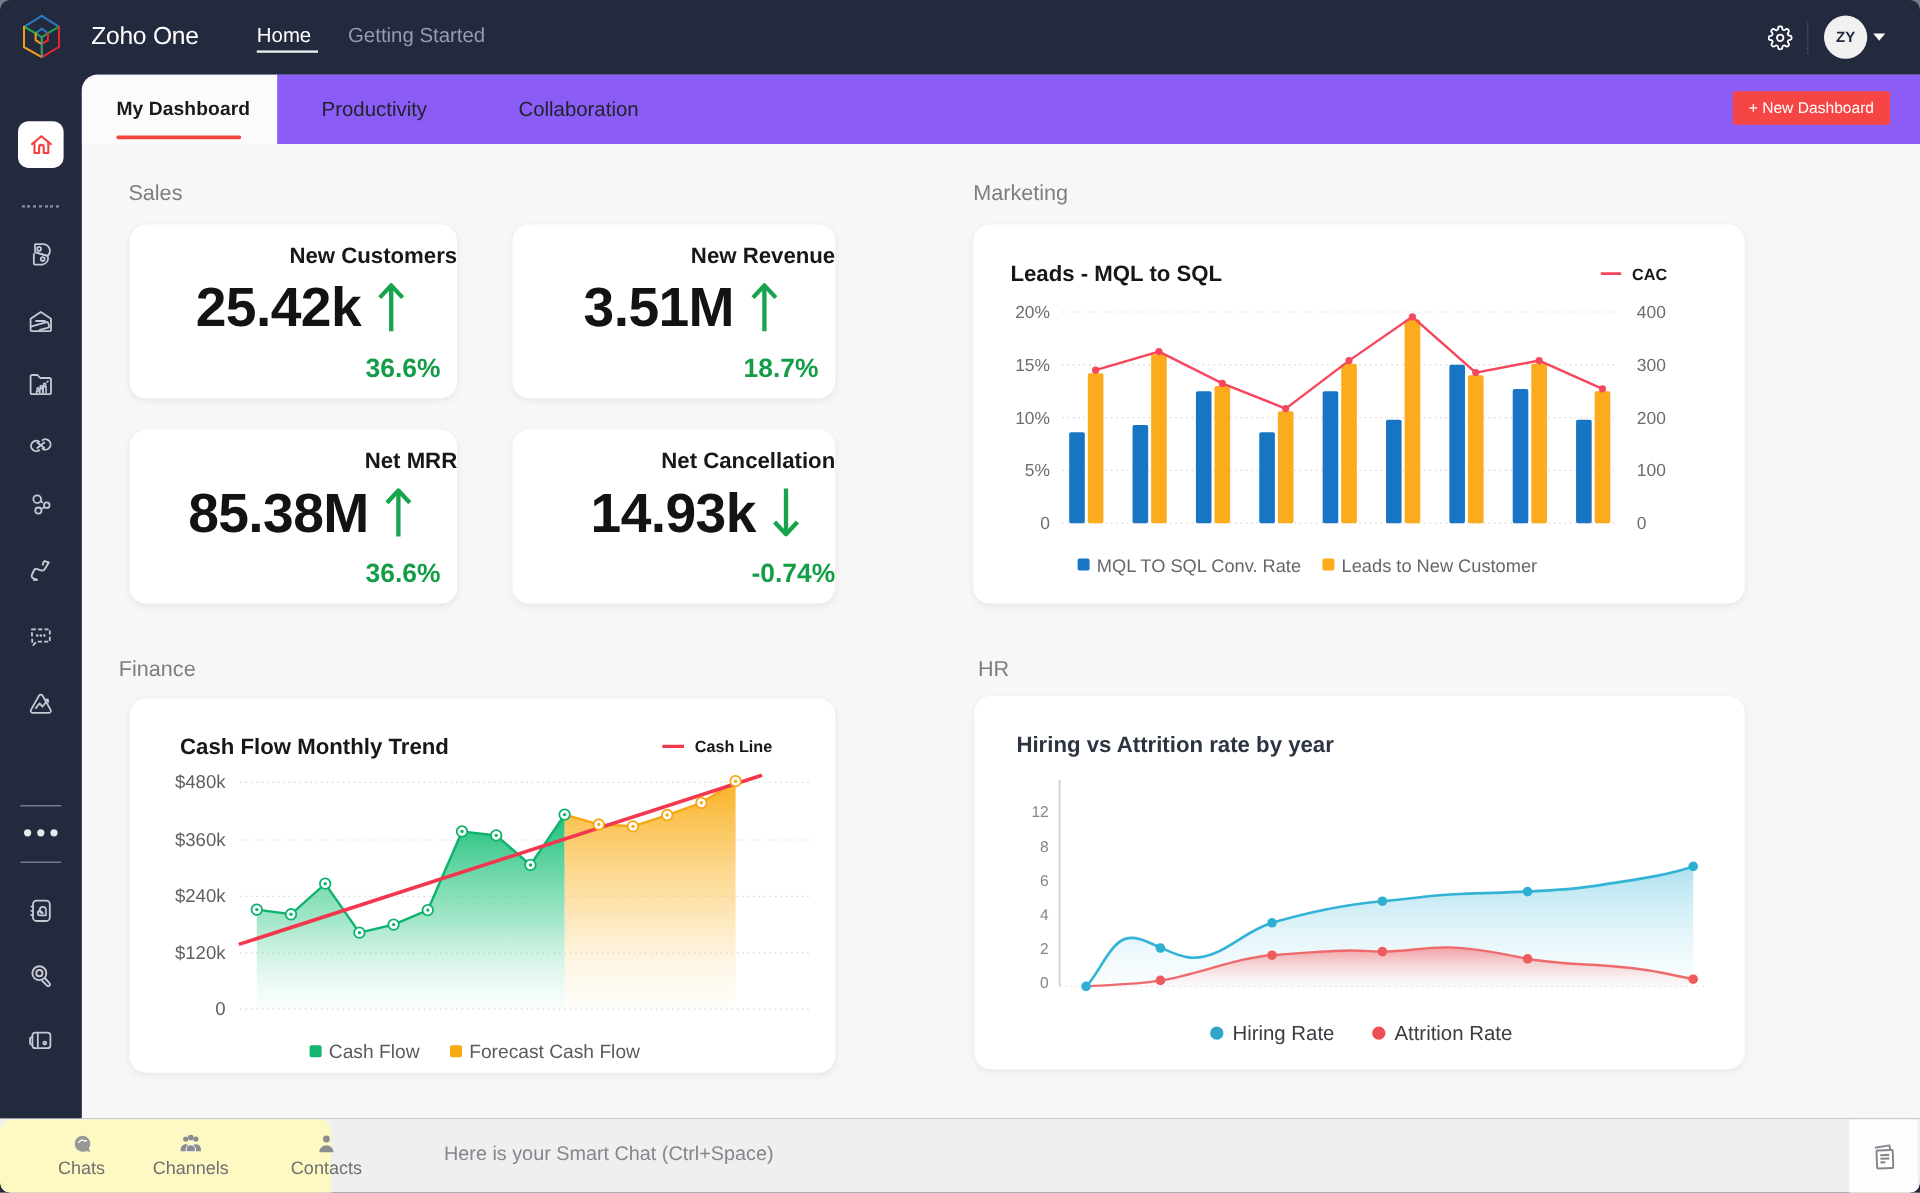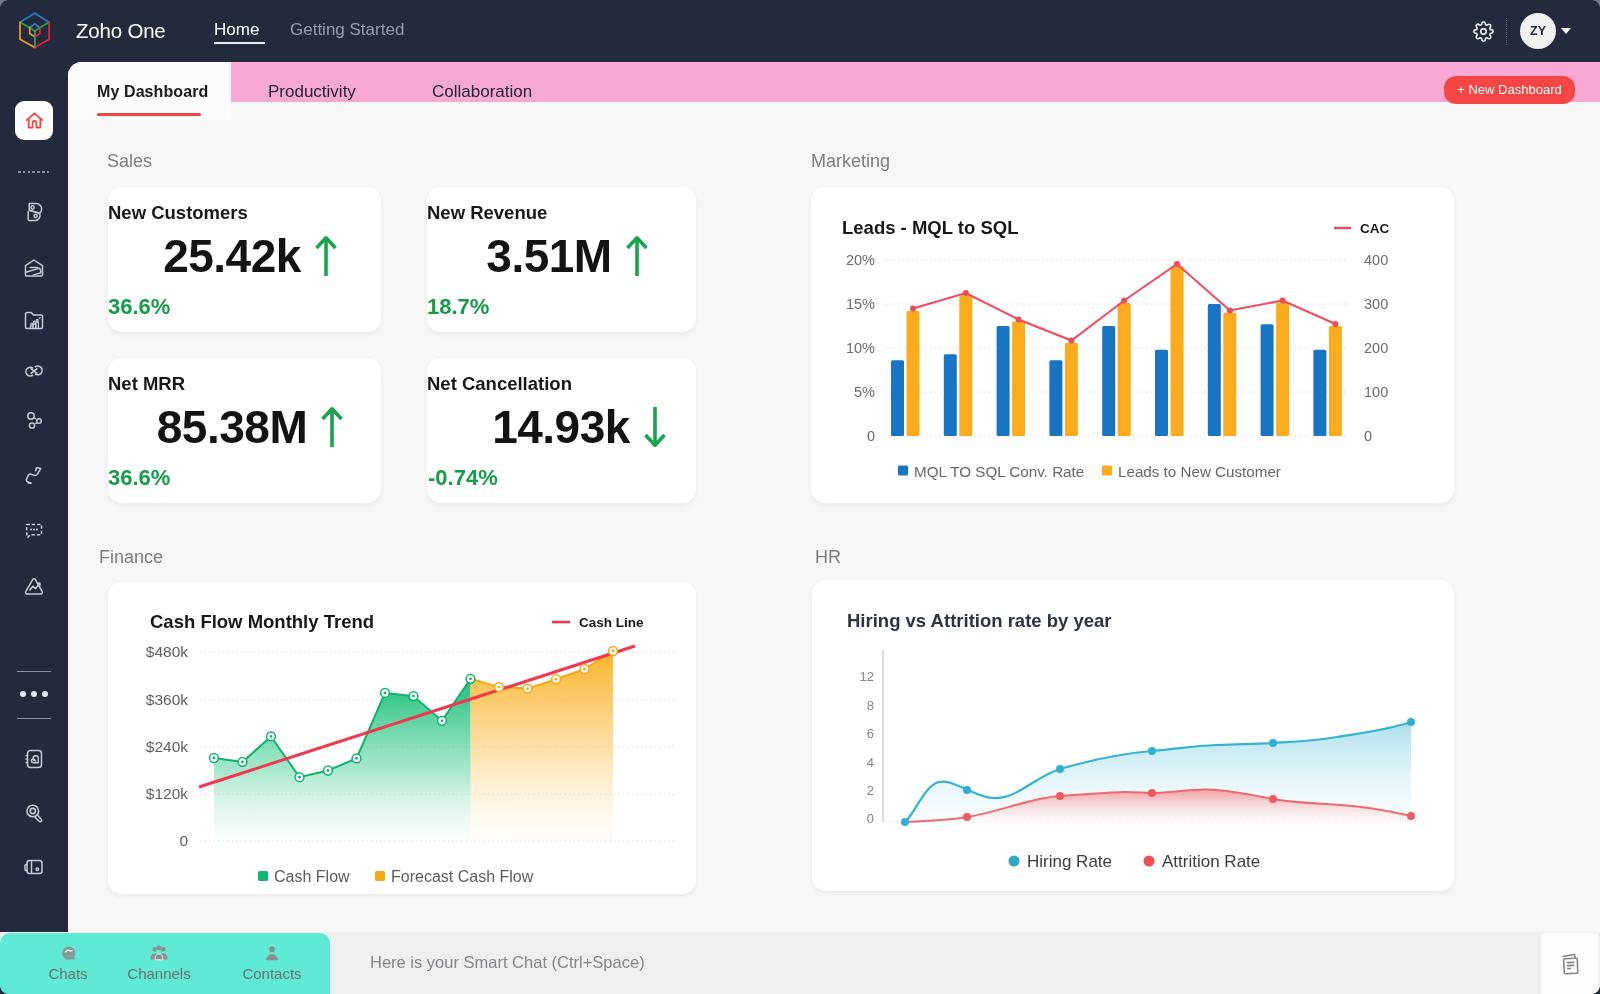--- a/index.html
+++ b/index.html
@@ -16,36 +16,36 @@
 .avatar{position:absolute;left:1520px;top:13px;width:36px;height:36px;border-radius:50%;background:#f1f1f2;color:#232a3e;font-size:12.5px;font-weight:700;text-align:center;line-height:36px}
 .caret{position:absolute;left:1561px;top:28px;width:0;height:0;border-left:5px solid transparent;border-right:5px solid transparent;border-top:6.5px solid #fff}
 .sidebar{position:absolute;left:0;top:62px;width:68px;height:870px;background:#232a3e;z-index:5}
 .homebtn{position:absolute;left:15px;top:39px;width:38px;height:39px;background:#fff;border-radius:9px;display:flex;align-items:center;justify-content:center}
 .sb-dash{position:absolute;left:18px;top:109px;width:32px;height:2px;background:repeating-linear-gradient(90deg,#868c9c 0,#868c9c 2.5px,transparent 2.5px,transparent 4.8px)}
 .sb-ic{position:absolute;left:22px;width:24px;height:24px}
 .sb-line{position:absolute;left:17px;width:34px;border-top:1px solid #8a90a0}
 .sb-dots{position:absolute;left:20px;top:629px;width:28px;display:flex;justify-content:space-between}
 .sb-dots i{width:6px;height:6px;border-radius:50%;background:#e8e9ec}
 .main{position:absolute;left:68px;top:62px;width:1532px;height:870px;background:#f7f7f8;border-top-left-radius:14px;z-index:4}
-.tabbar{position:absolute;left:0;top:0;width:1532px;height:40px;background:#f9a8d4;border-top-left-radius:14px}
+.tabbar{position:absolute;left:0;top:0;width:1532px;height:58px;background:#8b5cf6;border-top-left-radius:14px}
 .tab-active{position:absolute;left:0;top:0;width:163px;height:58px;background:#fbfbfc;border-top-left-radius:14px}
 .tab-active span{position:absolute;left:29px;top:21px;font-size:16px;font-weight:700;color:#191919;letter-spacing:.1px}
 .tab-active:after{content:"";position:absolute;left:29px;width:104px;bottom:4px;height:3px;background:#f2453d;border-radius:2px}
 .tab2{position:absolute;left:200px;top:20px;font-size:17px;color:#20242c}
 .tab3{position:absolute;left:364px;top:20px;font-size:17px;color:#20242c}
-.newdash{position:absolute;left:1376px;top:14px;width:131px;height:28px;background:#f64545;border-radius:12px;color:#fff;font-size:13px;text-align:center;line-height:28px;font-weight:400}
+.newdash{position:absolute;left:1376px;top:14px;width:131px;height:28px;background:#f64545;border-radius:2px;color:#fff;font-size:13px;text-align:center;line-height:28px;font-weight:400}
 .seclabel{position:absolute;font-size:18px;color:#7e7e81}
 .card{position:absolute;background:#fff;border-radius:14px;box-shadow:0 2px 5px rgba(40,40,60,.07)}
-.kpi{text-align:left}
+.kpi{text-align:right}
 .kpi .t{margin-top:15px;font-size:18.5px;font-weight:700;color:#17181a}
 .kpi .num{margin-top:4px;display:flex;align-items:center;justify-content:center;gap:13px;height:56px;padding-left:12px}
 .kpi .n{font-size:46px;font-weight:700;color:#121315;letter-spacing:-.5px}
 .kpi .pct{margin-top:10px;font-size:22px;font-weight:700;color:#149d47;margin-right:14px}
 .bottom{position:absolute;left:0;top:932px;width:1600px;height:62px;background:#efeff0;z-index:6}
-.chatpanel{position:absolute;left:0;top:1px;width:330px;height:61px;background:#5eead4;border-radius:10px 10px 0 0}
+.chatpanel{position:absolute;left:0;top:1px;width:276px;height:61px;background:#fef9c3;border-radius:10px 10px 0 0}
 .cp-item{position:absolute;top:9px;text-align:center;color:#6f7073;font-size:15px}
 .cp-item svg{display:block;margin:0 auto 2px}
 .smart{position:absolute;left:370px;top:21px;font-size:16.5px;color:#84868c}
 .notebox{position:absolute;left:1541px;top:1px;width:57px;height:61px;background:#fdfdfd;display:flex;align-items:center;justify-content:center}
 .corner{position:absolute;width:8px;height:8px;z-index:9}
 svg{display:block}
 </style>
 </head>
 <body>
 <div class="header">

